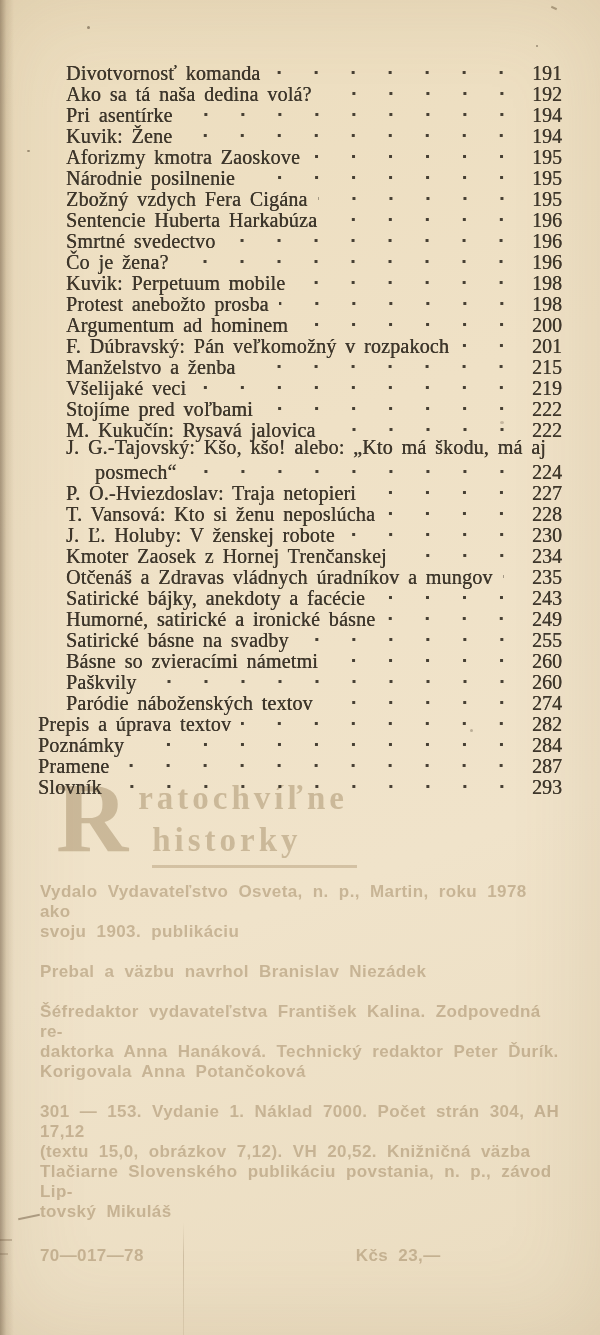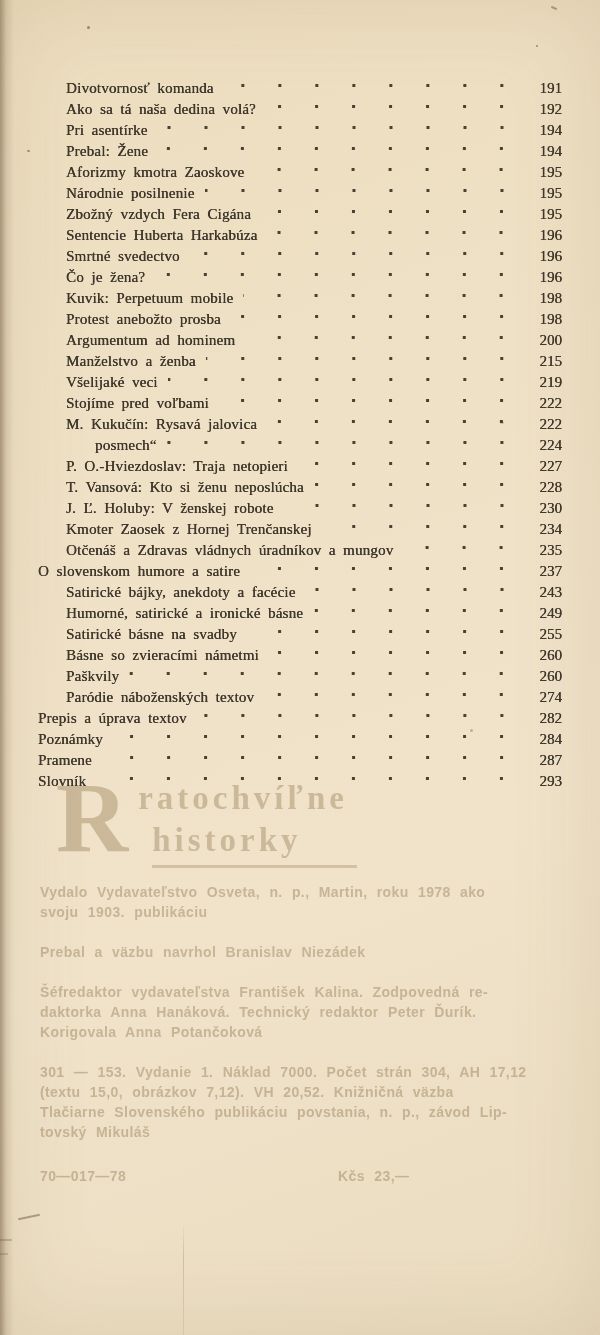--- a/index.html
+++ b/index.html
@@ -8,21 +8,21 @@
     background: linear-gradient(160deg, #ecddbe 0%, #efe1c6 35%, #f0e3ca 65%, #eadcc0 100%);
     font-family: "Liberation Serif", "DejaVu Serif", serif;
   }
   .vignette { position:absolute; inset:0; box-shadow: inset 0 0 90px rgba(140,110,70,0.16); pointer-events:none; z-index:9; }
   .edge-shadow {
     position:absolute; left:0; top:0; bottom:0; width:14px; z-index:8;
     background: linear-gradient(to right, rgba(84,64,42,0.45), rgba(120,96,64,0.16) 45%, rgba(0,0,0,0) 100%);
   }
 
   
-  .toc { position:absolute; left:38px; top:72px; width:524px; color:#3e372c; font-size:15px; z-index:3; }
+  .toc { position:absolute; left:38px; top:59px; width:524px; color:#3e372c; font-size:20px; z-index:3; }
   .row { display:flex; align-items:baseline; height:21px; line-height:21px; white-space:nowrap; }
   .ind1 { padding-left:28px; }
   .ind2 { padding-left:57px; }
   .title { letter-spacing:0.2px; word-spacing:3.5px; text-shadow:0.3px 0 0 currentColor; }
   .leader {
     flex:1 1 auto; height:21px; margin-left:10px;
     background-image: radial-gradient(circle, rgba(62,55,44,0.95) 1.4px, rgba(62,55,44,0) 2px);
     background-size:37px 21px; background-repeat:repeat-x;
     background-position: right 6px top 3px;
   }
@@ -36,21 +36,21 @@
   .gw-initial { float:left; font-size:100px; line-height:92px; margin-right:10px; }
   .gw-lines { overflow:hidden; padding-top:8px; }
   .gw-line1 { font-size:33px; letter-spacing:4px; }
   .gw-line2 { font-size:33px; letter-spacing:4px; margin-top:5px; padding-left:14px; }
   .gw-rule { height:3px; background: rgba(148,122,82,0.32); width:205px; margin:6px 0 0 14px; }
 
   .ghost-colophon {
     position:absolute; left:40px; top:882px; width:524px; z-index:1;
     color: rgba(150,124,86,0.45); filter: blur(0.5px);
     font-family:"Liberation Sans","DejaVu Sans",sans-serif; font-weight:bold;
-    font-size:14px; line-height:20px; letter-spacing:0.4px; word-spacing:5px;
+    font-size:17px; line-height:20px; letter-spacing:0.4px; word-spacing:5px;
   }
   .gc-line.gap { margin-top:20px; }
   .gc-footer { display:flex; margin-top:24px; }
   .gc-price { margin-left:212px; }
 
   
   .speck { position:absolute; background: rgba(70,55,40,0.5); border-radius:50%; z-index:4; }
   .scratch { position:absolute; background: rgba(95,75,52,0.45); z-index:4; }
   .crease {
     position:absolute; left:183px; top:1222px; width:1px; height:113px; z-index:2;
@@ -100,21 +100,21 @@
         <span class="title">Ako sa tá naša dedina volá?</span>
         <span class="leader"></span>
         <span class="num">192</span>
       </div>
       <div class="row ind1">
         <span class="title">Pri asentírke</span>
         <span class="leader"></span>
         <span class="num">194</span>
       </div>
       <div class="row ind1">
-        <span class="title">Prebal: Žene</span>
+        <span class="title">Kuvik: Žene</span>
         <span class="leader"></span>
         <span class="num">194</span>
       </div>
       <div class="row ind1">
         <span class="title">Aforizmy kmotra Zaoskove</span>
         <span class="leader"></span>
         <span class="num">195</span>
       </div>
       <div class="row ind1">
         <span class="title">Národnie posilnenie</span>
@@ -150,38 +150,46 @@
         <span class="title">Protest anebožto prosba</span>
         <span class="leader"></span>
         <span class="num">198</span>
       </div>
       <div class="row ind1">
         <span class="title">Argumentum ad hominem</span>
         <span class="leader"></span>
         <span class="num">200</span>
       </div>
       <div class="row ind1">
+        <span class="title">F. Dúbravský: Pán veľkomožný v rozpakoch</span>
+        <span class="leader"></span>
+        <span class="num">201</span>
+      </div>
+      <div class="row ind1">
         <span class="title">Manželstvo a ženba</span>
         <span class="leader"></span>
         <span class="num">215</span>
       </div>
       <div class="row ind1">
         <span class="title">Všelijaké veci</span>
         <span class="leader"></span>
         <span class="num">219</span>
       </div>
       <div class="row ind1">
         <span class="title">Stojíme pred voľbami</span>
         <span class="leader"></span>
         <span class="num">222</span>
       </div>
       <div class="row ind1">
         <span class="title">M. Kukučín: Rysavá jalovica</span>
         <span class="leader"></span>
         <span class="num">222</span>
+      </div>
+      <div class="row ind1">
+        <span class="title">J. G.-Tajovský: Kšo, kšo! alebo: „Kto má škodu, má aj</span>
       </div>
       <div class="row ind2">
         <span class="title">posmech“</span>
         <span class="leader"></span>
         <span class="num">224</span>
       </div>
       <div class="row ind1">
         <span class="title">P. O.-Hviezdoslav: Traja netopieri</span>
         <span class="leader"></span>
         <span class="num">227</span>
@@ -198,25 +206,20 @@
       </div>
       <div class="row ind1">
         <span class="title">Kmoter Zaosek z Hornej Trenčanskej</span>
         <span class="leader"></span>
         <span class="num">234</span>
       </div>
       <div class="row ind1">
         <span class="title">Otčenáš a Zdravas vládnych úradníkov a mungov</span>
         <span class="leader"></span>
         <span class="num">235</span>
-      </div>
-      <div class="row ind0">
-        <span class="title">O slovenskom humore a satire</span>
-        <span class="leader"></span>
-        <span class="num">237</span>
       </div>
       <div class="row ind1">
         <span class="title">Satirické bájky, anekdoty a facécie</span>
         <span class="leader"></span>
         <span class="num">243</span>
       </div>
       <div class="row ind1">
         <span class="title">Humorné, satirické a ironické básne</span>
         <span class="leader"></span>
         <span class="num">249</span>

